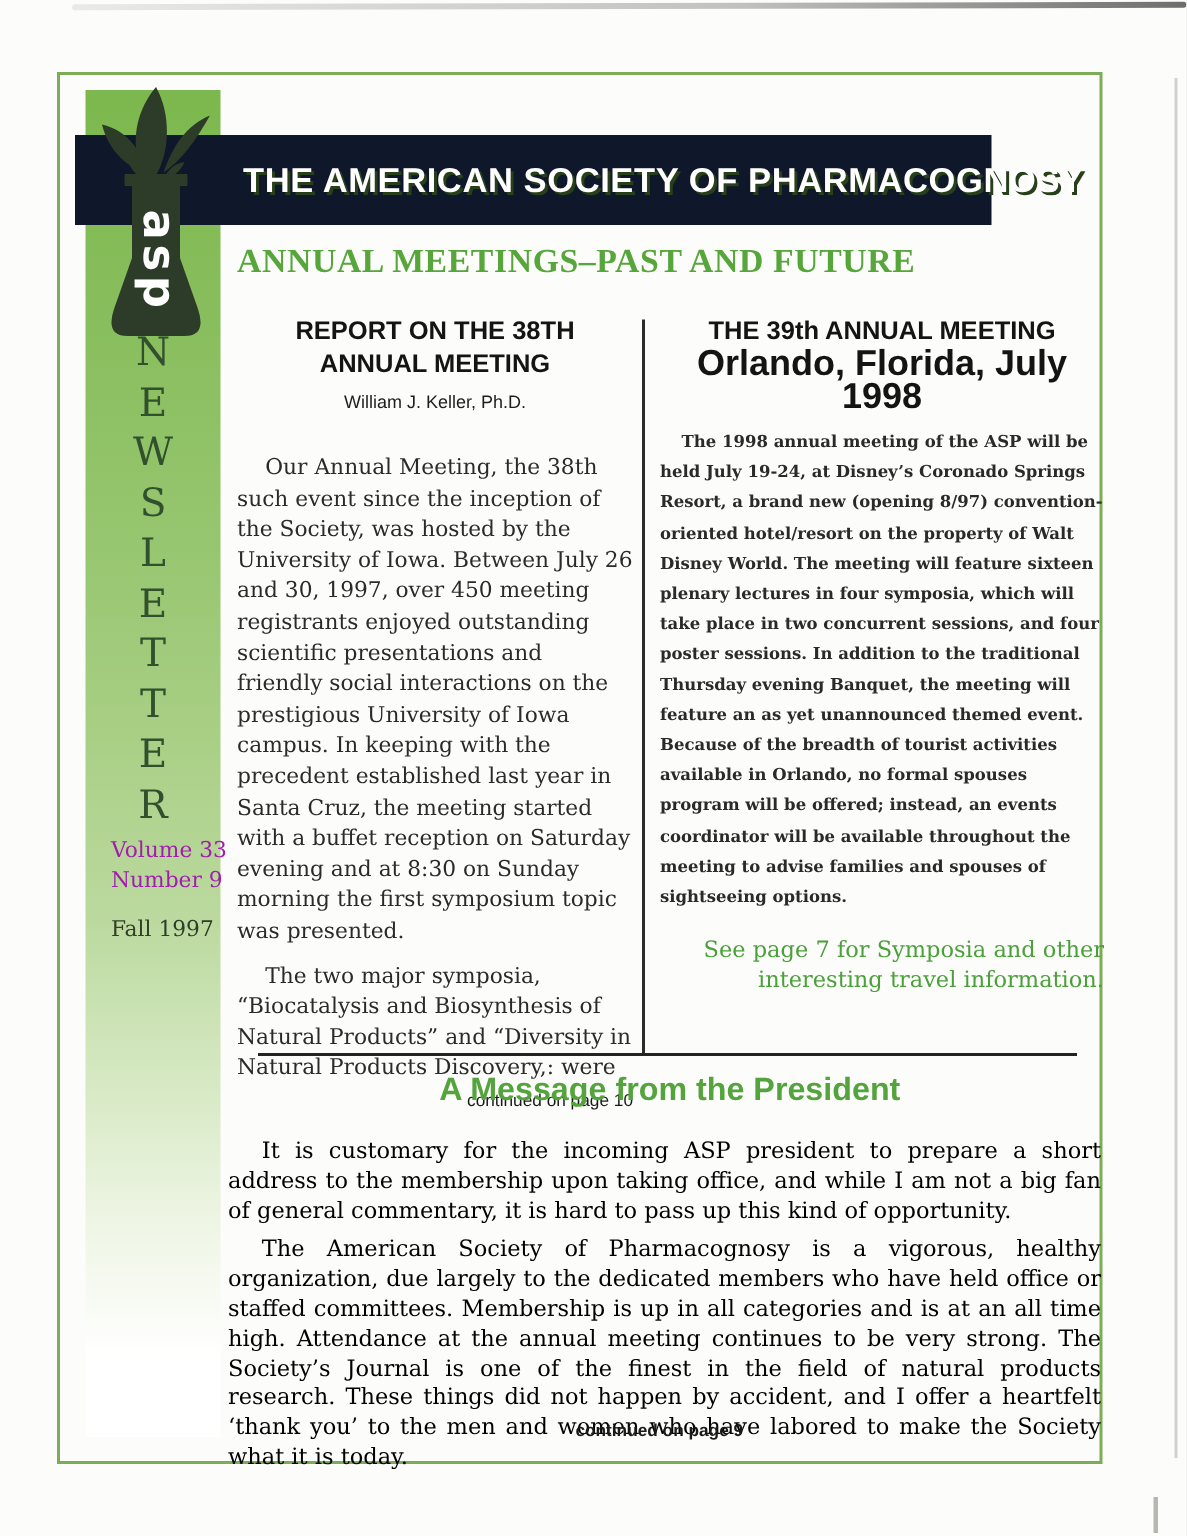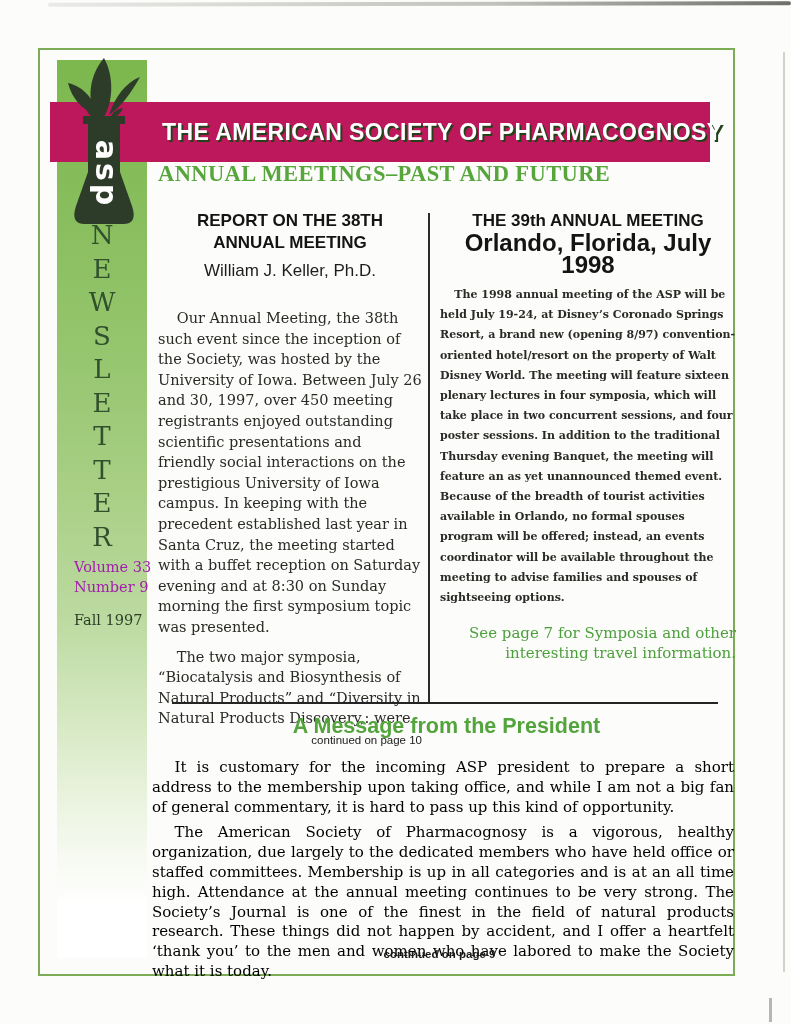--- a/index.html
+++ b/index.html
@@ -8,21 +8,21 @@
   
   .artifact-top{position:absolute;left:48px;top:2px;width:743px;height:4px;border-radius:2px;
     background:linear-gradient(90deg,rgba(150,150,145,.18),rgba(120,120,115,.45) 60%,rgba(75,75,70,.8));transform:rotate(-.12deg);}
   .artifact-right{position:absolute;left:783px;top:52px;width:2px;height:920px;background:rgba(160,160,152,.45);}
   .artifact-mark{position:absolute;left:769px;top:998px;width:3px;height:24px;background:rgba(125,125,118,.55);}
   
   .frame{position:absolute;left:38px;top:48px;width:697px;height:928px;border:2px solid #7cad56;box-sizing:border-box;}
   
   .sidebar{position:absolute;left:57px;top:60px;width:90px;height:898px;
     background:linear-gradient(180deg,#7cb84e 0%,#89be5e 18%,#97c670 34%,#a9cf85 48%,#bcdaa0 62%,#d7e9c4 74%,#eef5e4 84%,#ffffff 94%);}
-  .banner{position:absolute;left:50px;top:102px;width:660px;height:60px;background:#be185d;}
+  .banner{position:absolute;left:50px;top:90px;width:611px;height:60px;background:#0f172a;}
   .banner-title{position:absolute;left:112px;top:0;height:60px;line-height:60px;white-space:nowrap;
     font-family:"Liberation Sans",sans-serif;font-weight:700;font-size:23px;letter-spacing:.4px;
     color:#ffffff;text-shadow:2px 2px 0 #27401a;}
   
   .logo{position:absolute;left:58px;top:56px;width:92px;height:184px;}
   
   .news-letters{position:absolute;left:57px;top:219px;width:90px;display:flex;flex-direction:column;align-items:center;}
   .news-letters span{display:block;height:33.5px;line-height:33.5px;font-family:"DejaVu Serif",serif;
     font-size:26px;color:#31502e;}
   .vol-block{position:absolute;left:74px;top:557px;font-size:14.5px;color:#a21caf;line-height:20px;}
@@ -30,21 +30,21 @@
   
   .main-heading{position:absolute;left:158px;top:161px;width:577px;text-align:left;
     font-family:"Liberation Serif",serif;font-weight:700;font-size:22.5px;letter-spacing:.4px;color:#57a63c;}
   
   .col-left{position:absolute;left:158px;top:210px;width:264px;}
   .col-right{position:absolute;left:440px;top:210px;width:296px;}
   .col-divider{position:absolute;left:428px;top:213px;width:2px;height:489px;background:#2b2b2b;}
   .col-head{font-family:"Liberation Sans",sans-serif;font-weight:700;font-size:17px;line-height:22px;
     text-align:center;color:#141414;}
   .col-head .line2{font-size:24px;}
-  .byline{font-family:"Liberation Sans",sans-serif;font-size:17px;text-align:center;color:#1d1d1d;margin-top:7px;}
+  .byline{font-family:"Liberation Sans",sans-serif;font-size:12px;text-align:center;color:#1d1d1d;margin-top:7px;}
   .body-par{font-size:14.5px;line-height:20.6px;color:#2a2a26;text-indent:1.3em;margin:0;}
   .col-left .body-par{margin-top:27px;}
   .col-left .body-par + .body-par{margin-top:9px;}
   .col-right .body-par{font-size:11px;line-height:20.2px;margin-top:9px;font-weight:bold;}
   .continued-left{font-family:"Liberation Sans",sans-serif;font-size:11.5px;color:#1a1a1a;
     text-align:right;margin-top:5px;}
   .green-note{margin-top:15px;text-align:right;font-size:15px;line-height:20px;color:#4ba03b;}
   
   .rule{position:absolute;left:172px;top:702px;width:546px;height:2px;background:#242424;}
   .pres-heading{position:absolute;left:158px;top:714px;width:577px;text-align:center;

